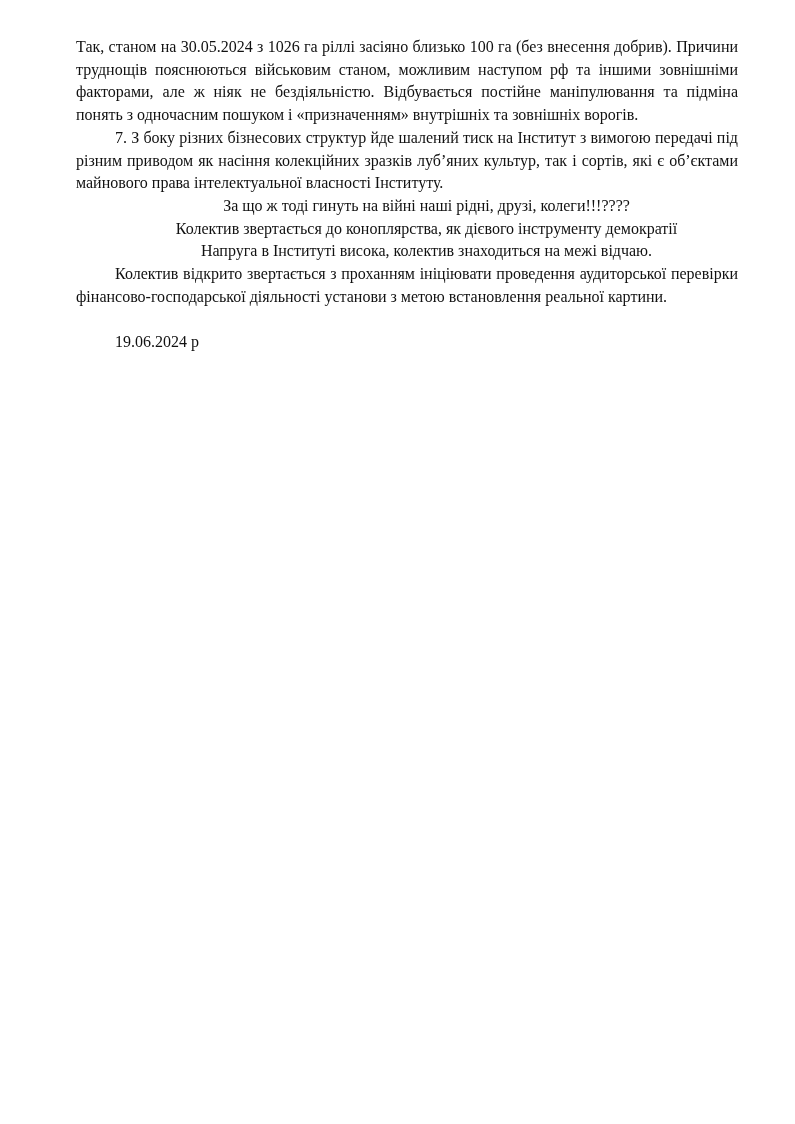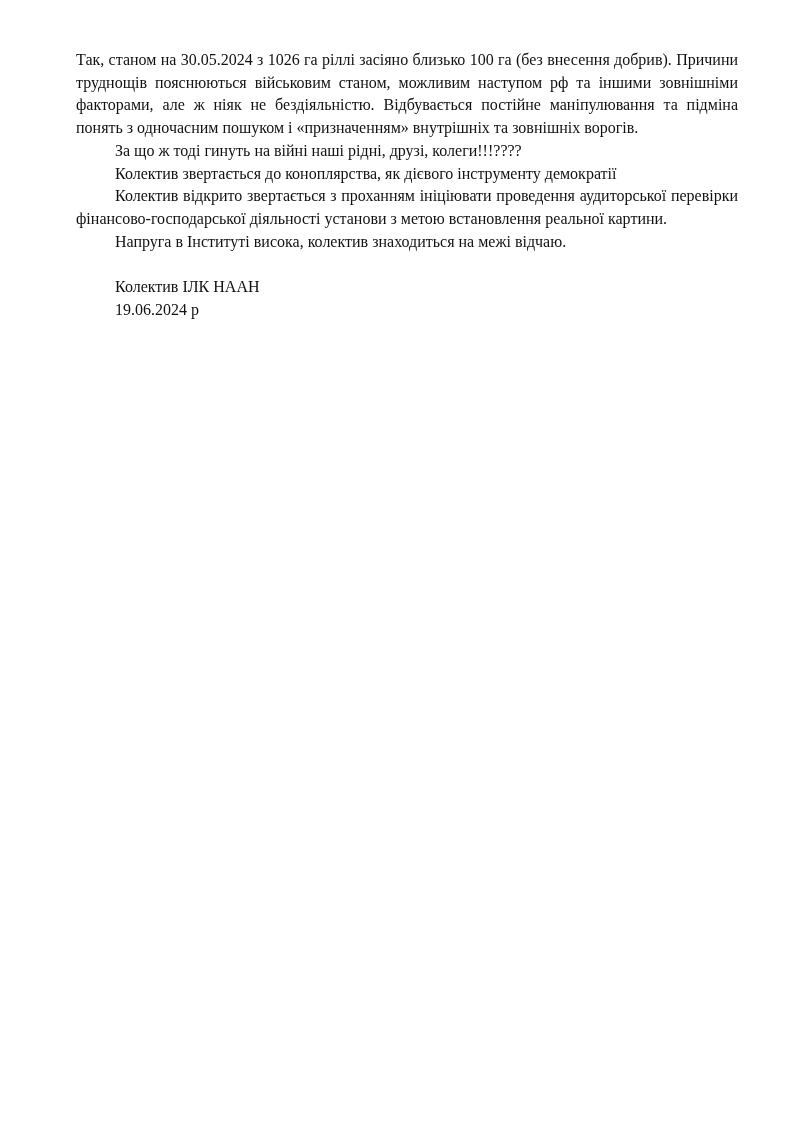--- a/index.html
+++ b/index.html
@@ -1,46 +1,46 @@
 <!DOCTYPE html>
 <html><head>
 <meta charset="utf-8">
 <style>
   html, body { margin: 0; padding: 0; background: #ffffff; }
   body { width: 795px; height: 1124px; position: relative; overflow: hidden; }
   .page {
     position: absolute;
     left: 76px;
-    top: 49px;
+    top: 36px;
     width: 662px;
     font-family: "Liberation Serif", "DejaVu Serif", serif;
     font-size: 16px;
     line-height: 22.7px;
     color: #111111;
   }
   .p {
     margin: 0;
     text-align: justify;
     text-indent: 39px;
   }
   .p.noindent { text-indent: 0; }
-  .p.left { text-align: left; }
+  .p.left { text-align: center; }
   .signature {
     margin-top: 22.7px;
     padding-left: 39px;
   }
   .signature div { line-height: 22.7px; }
 </style>
 </head>
 <body>
 
 <div class="page">
   <p class="p noindent">Так, станом на 30.05.2024 з 1026 га ріллі засіяно близько 100 га (без внесення добрив). Причини труднощів пояснюються військовим станом, можливим наступом рф та іншими зовнішніми факторами, але ж ніяк не бездіяльністю. Відбувається постійне маніпулювання та підміна понять з одночасним пошуком і «призначенням»  внутрішніх та зовнішніх ворогів.</p>
+  <p class="p">7. З боку різних бізнесових структур йде шалений тиск на Інститут з вимогою передачі під різним приводом  як насіння колекційних зразків луб’яних культур, так і сортів, які є об’єктами майнового права інтелектуальної власності Інституту.</p>
   <p class="p left">За що ж тоді гинуть на війні наші рідні, друзі, колеги!!!????</p>
   <p class="p left">Колектив звертається до коноплярства, як дієвого інструменту демократії</p>
+  <p class="p left">Напруга в Інституті висока,  колектив знаходиться на межі відчаю.</p>
   <p class="p">Колектив відкрито звертається з проханням ініціювати проведення аудиторської перевірки фінансово-господарської діяльності установи з метою встановлення реальної картини.</p>
-  <p class="p left">Напруга в Інституті висока,  колектив знаходиться на межі відчаю.</p>
 
   <div class="signature">
-    <div>Колектив ІЛК НААН</div>
     <div>19.06.2024 р</div>
   </div>
 </div>
 
 </body></html>

